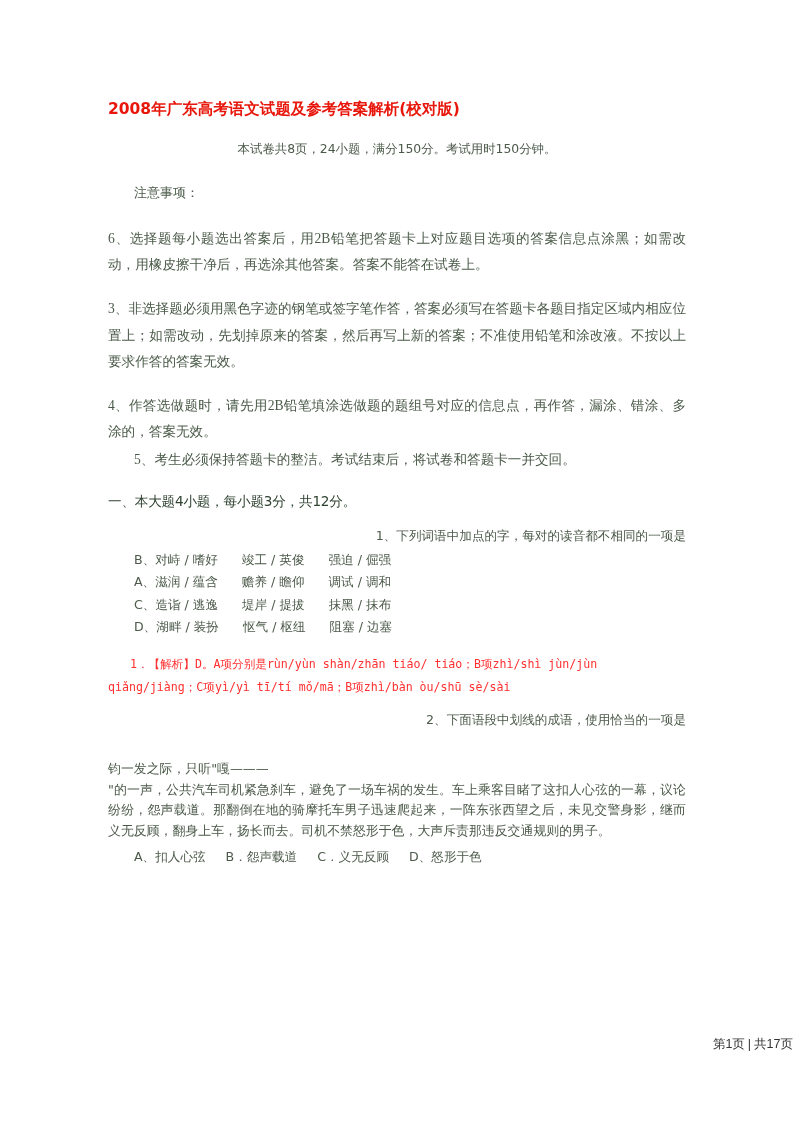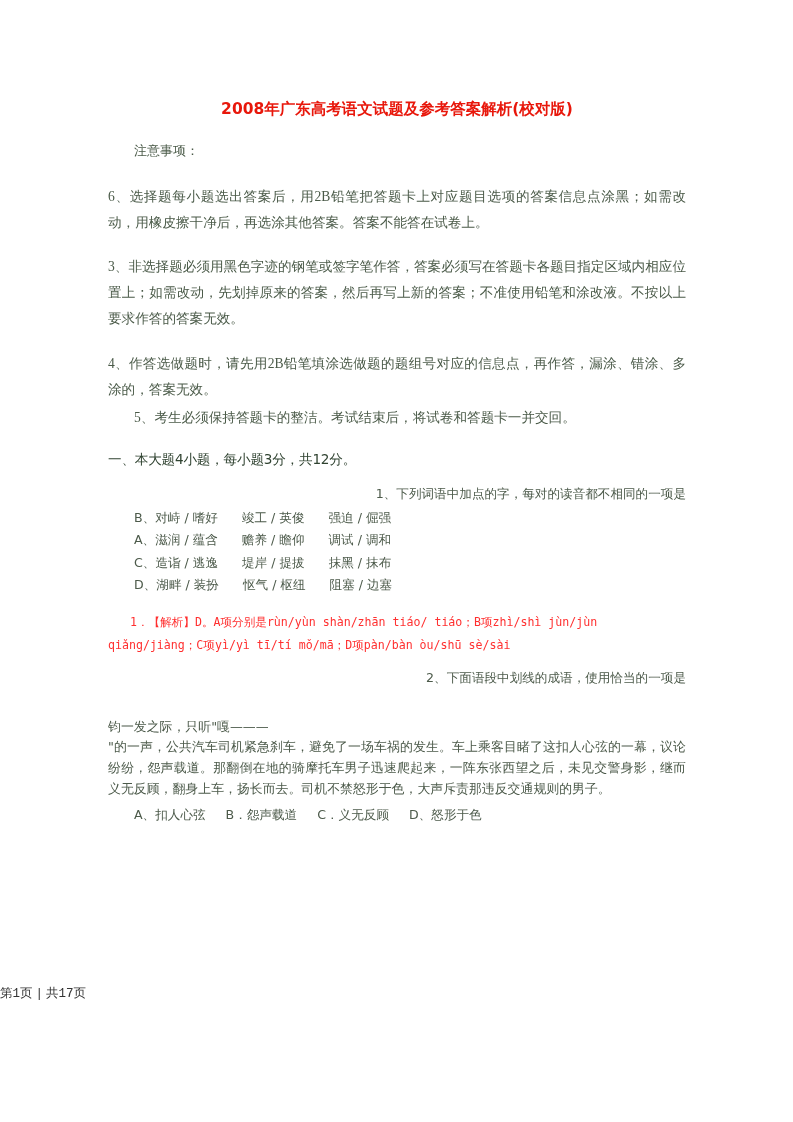--- a/index.html
+++ b/index.html
@@ -19,21 +19,21 @@
     color: #4a5a48;
   }
   .content {
     position: absolute;
     left: 108px;
     top: 100px;
     width: 578px;
   }
 
   .doc-title {
-    text-align: center;
+    text-align: left;
     color: #e8170b;
     font-family: "DejaVu Sans", "Liberation Sans", sans-serif;
     font-weight: bold;
     font-size: 15.5px;
     letter-spacing: 0px;
     margin: 0 0 22px 0;
     line-height: 1.2;
   }
   .doc-subtitle {
     text-align: center;
@@ -118,56 +118,57 @@
     padding-left: 26px;
     margin: 4px 0 0 0;
     white-space: pre;
   }
   .spacer-md { height: 26px; }
 
   .footer {
     position: absolute;
     left: 0;
     right: 0;
-    top: 985px;
-    text-align: left;
-    font-family: Liberation Mono, monospace;
+    top: 1036px;
+    text-align: right;
+    font-family: Liberation Sans, sans-serif;
     font-size: 12.5px;
     color: #333333;
   }
   .footer .sep { margin: 0 3px; }
 </style>
 </head>
 <body>
 
 <div class="page">
   <div class="content">
 
     <h1 class="doc-title">2008年广东高考语文试题及参考答案解析(校对版)</h1>
 
+    <div class="doc-subtitle">本试卷共8页，24小题，满分150分。考试用时150分钟。</div>
 
     <div class="notice-label">注意事项：</div>
 
     <p class="para">6、选择题每小题选出答案后，用2B铅笔把答题卡上对应题目选项的答案信息点涂黑；如需改动，用橡皮擦干净后，再选涂其他答案。答案不能答在试卷上。</p>
     <p class="para">3、非选择题必须用黑色字迹的钢笔或签字笔作答，答案必须写在答题卡各题目指定区域内相应位置上；如需改动，先划掉原来的答案，然后再写上新的答案；不准使用铅笔和涂改液。不按以上要求作答的答案无效。</p>
     <p class="para para-tight">4、作答选做题时，请先用2B铅笔填涂选做题的题组号对应的信息点，再作答，漏涂、错涂、多涂的，答案无效。</p>
     <p class="para para-indent">5、考生必须保持答题卡的整洁。考试结束后，将试卷和答题卡一并交回。</p>
 
     <div class="section-head">一、本大题4小题，每小题3分，共12分。</div>
 
     <div class="q-line">1、下列词语中加点的字，每对的读音都不相同的一项是</div>
 
     <div class="opt-line">B、对峙 / 嗜好      竣工 / 英俊      强迫 / 倔强</div>
     <div class="opt-line">A、滋润 / 蕴含      赡养 / 瞻仰      调试 / 调和</div>
     <div class="opt-line">C、造诣 / 逃逸      堤岸 / 提拔      抹黑 / 抹布</div>
     <div class="opt-line">D、湖畔 / 装扮      怄气 / 枢纽      阻塞 / 边塞</div>
 
     <div class="answer-block">
       <div class="first-ind">1．【解析】D。A项分别是rùn/yùn  shàn/zhān  tiáo/ tiáo；B项zhì/shì  jùn/jùn</div>
-      <div>qiǎng/jiàng；C项yì/yì  tī/tí  mǒ/mā；D项pàn/bàn  òu/shū  sè/sài</div>
+      <div>qiǎng/jiàng；C项yì/yì  tī/tí  mǒ/mā；B项zhì/bàn  òu/shū  sè/sài</div>
     </div>
 
     <div class="q-line">2、下面语段中划线的成语，使用恰当的一项是</div>
 
     <div class="spacer-md"></div>
 
     <p class="passage">钧一发之际，只听"嘎———</p>
     <p class="passage">"的一声，公共汽车司机紧急刹车，避免了一场车祸的发生。车上乘客目睹了这扣人心弦的一幕，议论纷纷，怨声载道。那翻倒在地的骑摩托车男子迅速爬起来，一阵东张西望之后，未见交警身影，继而义无反顾，翻身上车，扬长而去。司机不禁怒形于色，大声斥责那违反交通规则的男子。</p>
 
     <div class="choice-row">A、扣人心弦     B．怨声载道     C．义无反顾     D、怒形于色</div>

